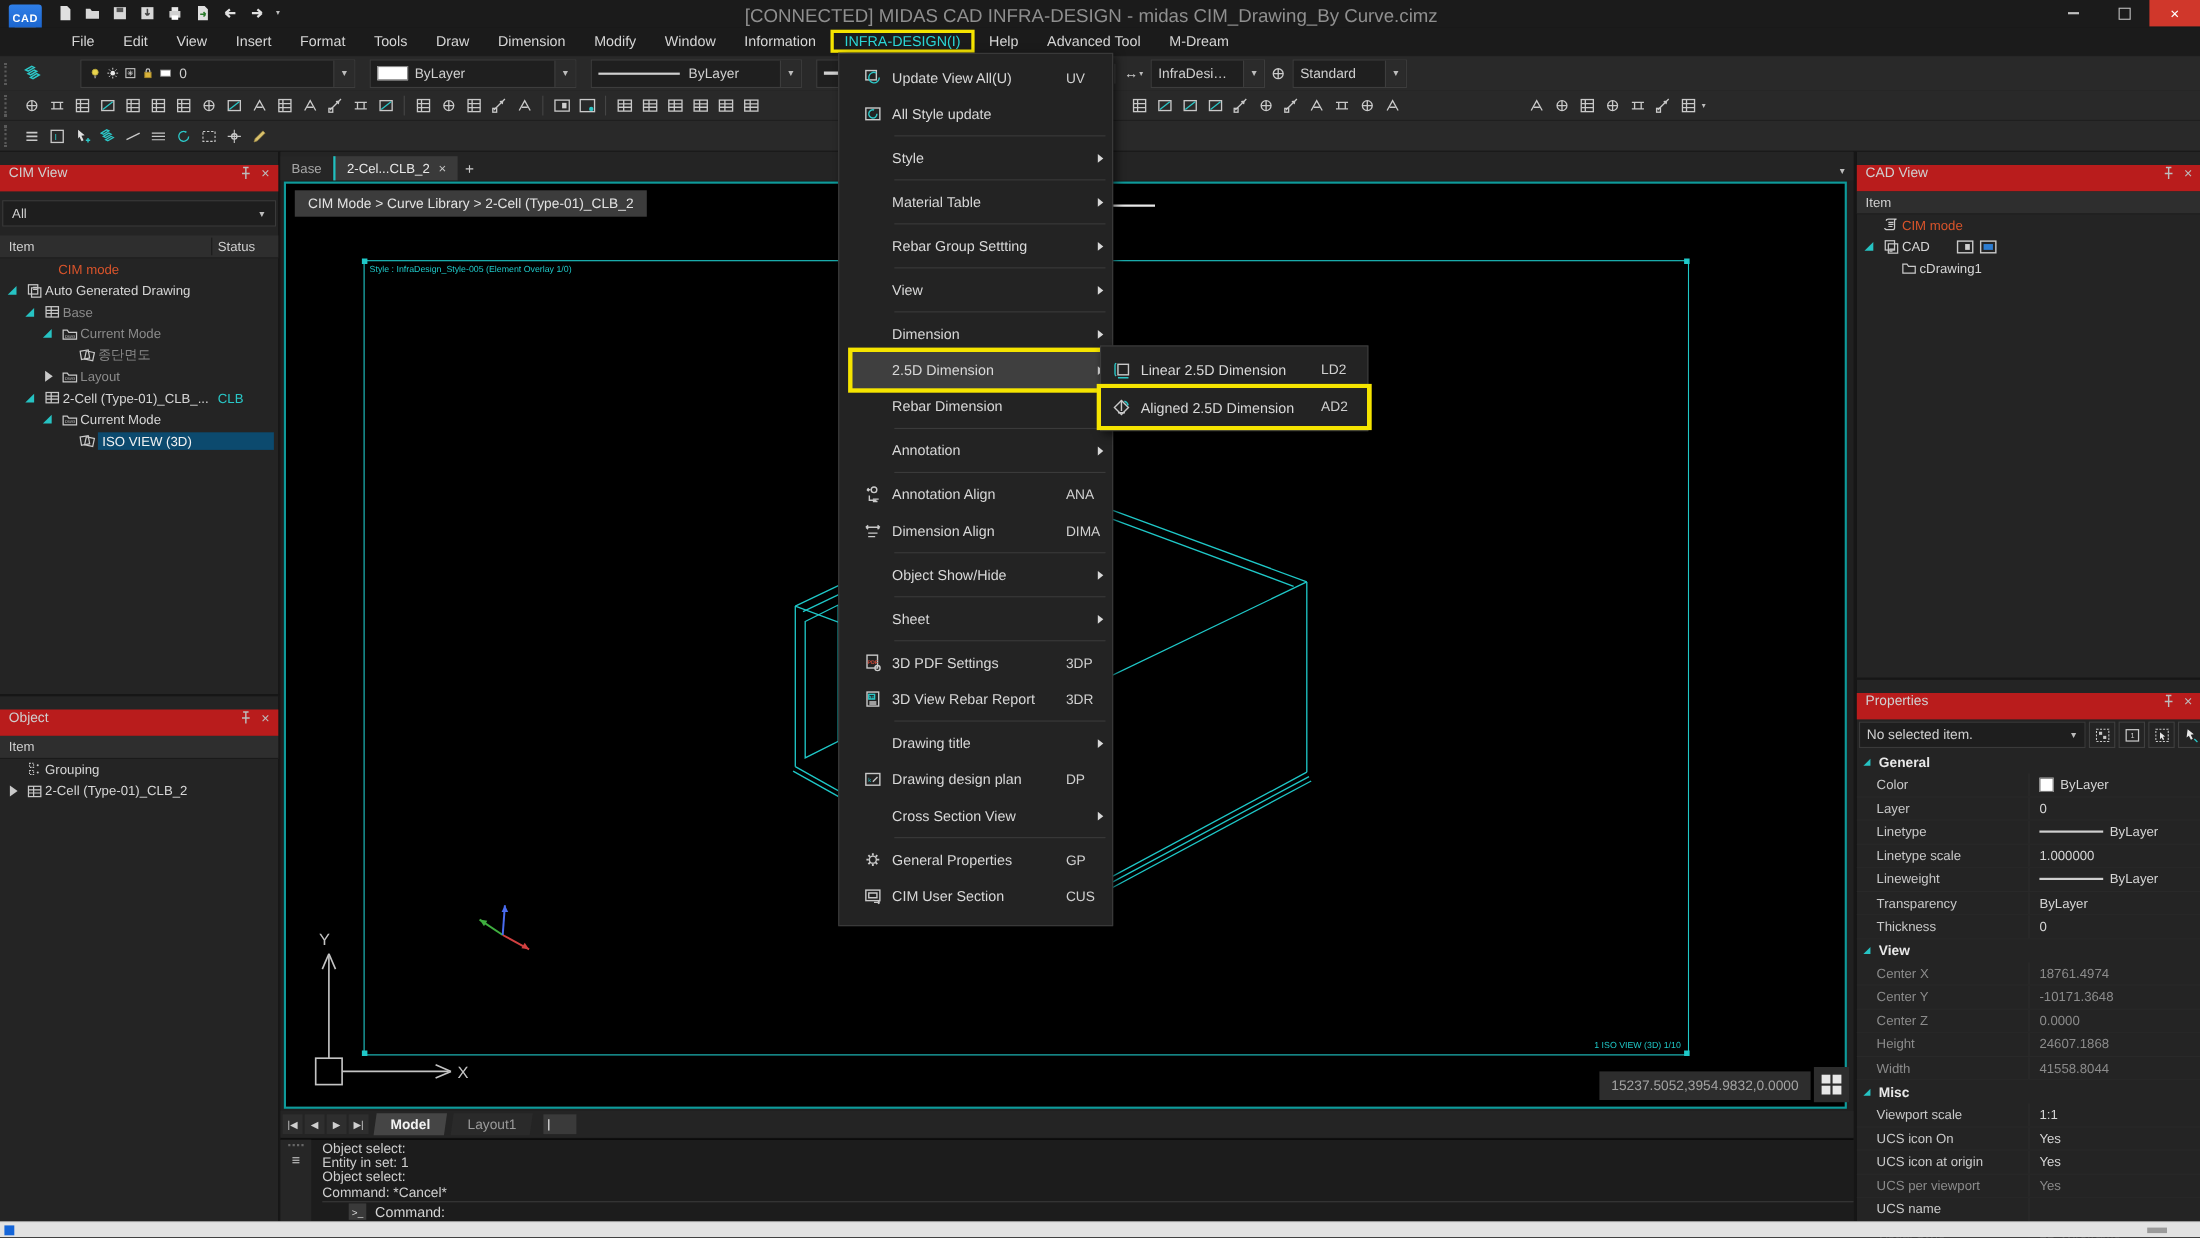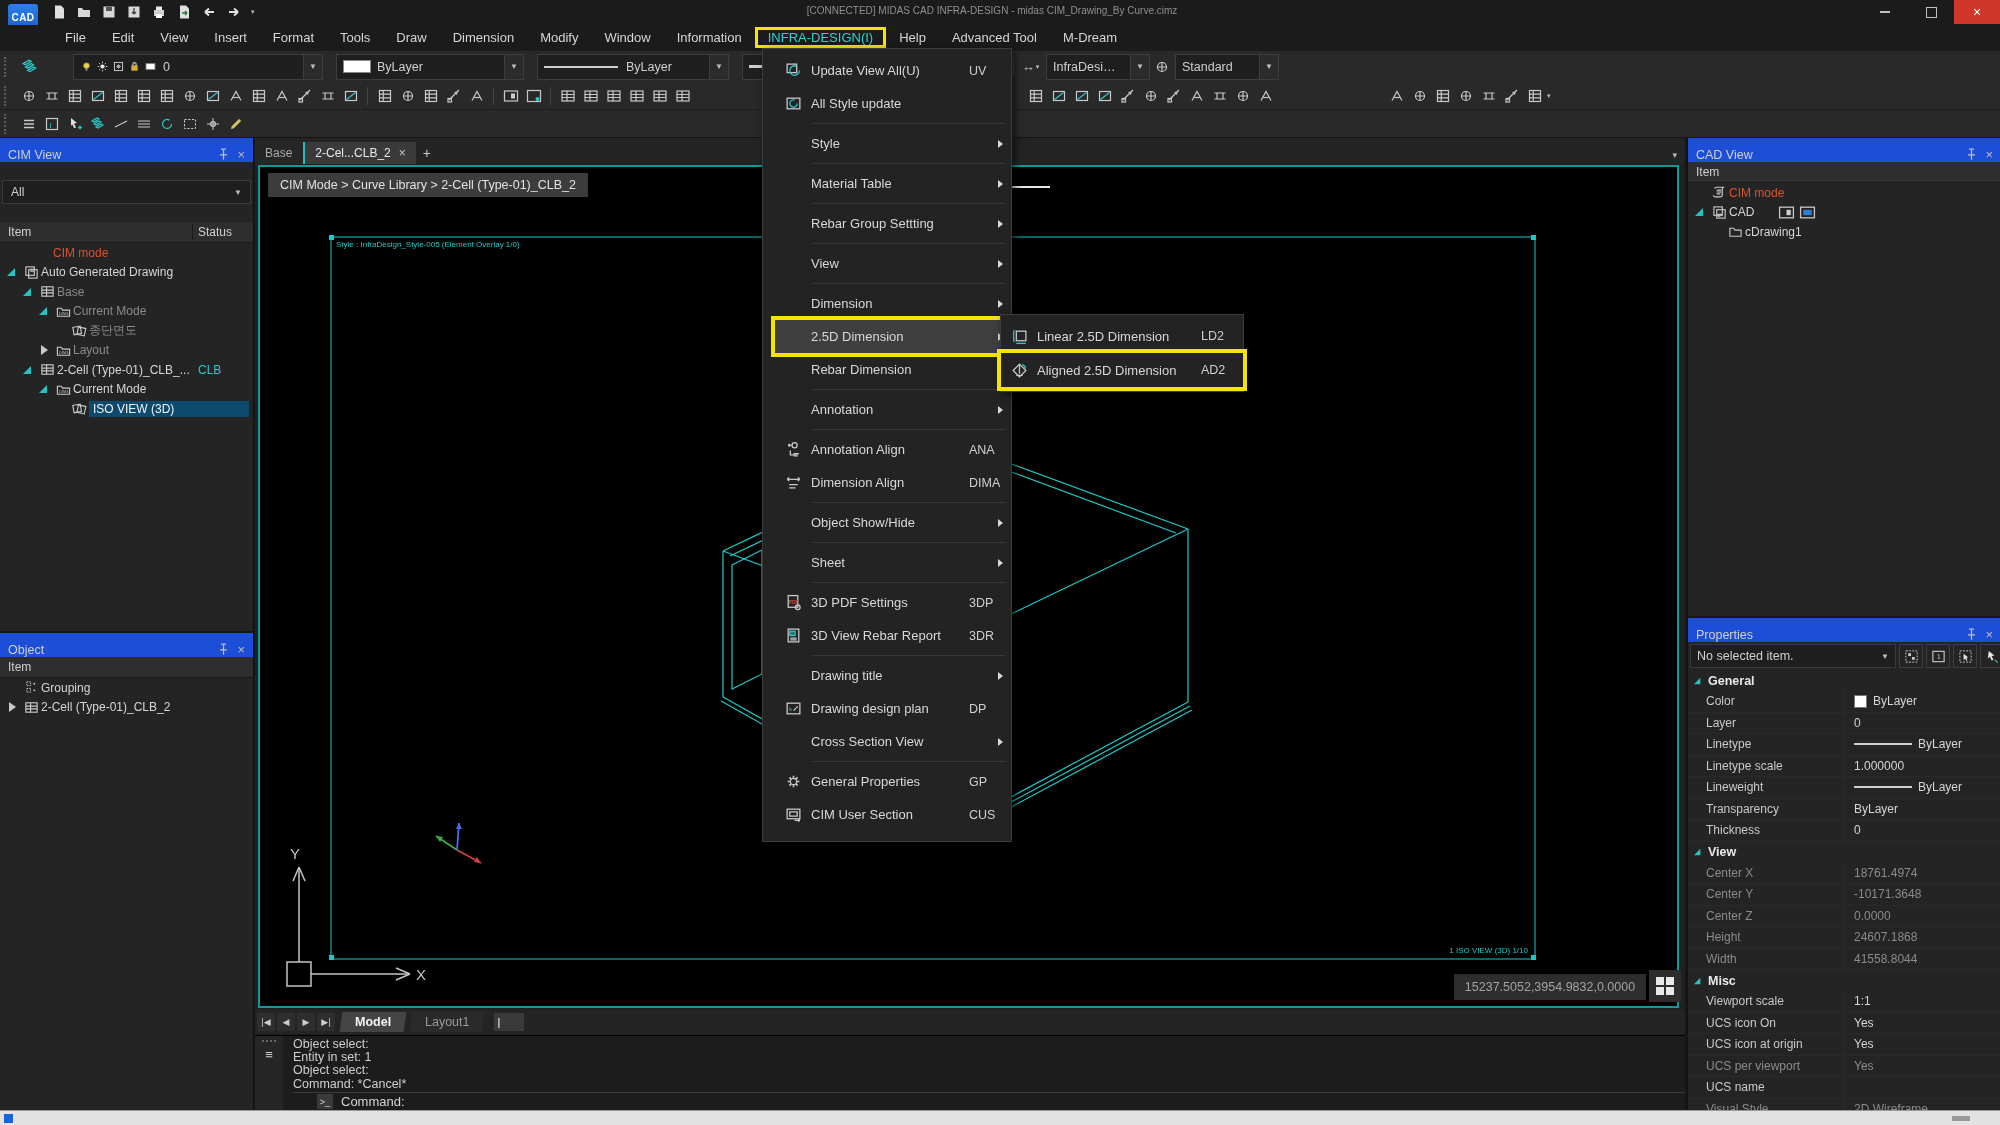--- a/index.html
+++ b/index.html
@@ -6,21 +6,21 @@
   .app{position:relative;width:2000px;height:1125px;background:#161616;overflow:hidden;
        font-family:"Liberation Sans",sans-serif;color:#d4d4d4;font-size:13px;}
   
   .titlebar{position:absolute;left:0;top:0;width:2000px;height:25px;background:#1b1b1b;}
   .logo{position:absolute;left:8px;top:4px;width:30px;height:33px;border-radius:3px;z-index:20;
         background:linear-gradient(#2f7fe8,#1157c0);display:flex;flex-direction:column;align-items:center;justify-content:center;}
   .logo .t{font-size:10px;font-weight:bold;color:#fff;letter-spacing:.5px;}
   .logo .b{width:20px;height:5px;margin-top:2px;background:rgba(255,255,255,.35);border-radius:1px;}
   .quick{position:absolute;left:50px;top:3px;display:flex;align-items:center;gap:7px;}
   .quick .qi{width:18px;height:18px;display:flex;align-items:center;justify-content:center;}
-  .win-title{position:absolute;left:0;right:16px;top:5px;text-align:center;font-size:10px;color:#8f8f8f;pointer-events:none;}
+  .win-title{position:absolute;left:0;right:16px;top:5px;text-align:center;font-size:17px;color:#8f8f8f;pointer-events:none;}
   .winbtns{position:absolute;right:0;top:0;display:flex;height:24px;z-index:30;}
   .winbtn{width:46px;height:24px;display:flex;align-items:center;justify-content:center;color:#c0c0c0;font-size:12px;}
   .winbtn.close{background:#d0372b;color:#fff;font-size:14px;}
   .winbtn .sq{width:9px;height:9px;border:1px solid #c0c0c0;}
   .winbtn .mn{width:10px;height:1.5px;background:#c0c0c0;}
   
   .menubar{position:absolute;left:0;top:25px;width:2000px;height:25px;display:flex;align-items:center;
            padding-left:52px;background:#1b1b1b;z-index:25;}
   .mb-item{padding:3px 13px;color:#d6d6d6;white-space:nowrap;}
   .mb-item.accent{color:#2bd4d4;}
@@ -41,24 +41,24 @@
   .tb-sep{width:1px;height:18px;background:#454545;margin:0 5px;}
   .tiny-drop{font-size:7px;color:#bdbdbd;margin-left:1px;}
   
   .toolbar-b{position:absolute;left:0;top:82px;width:2000px;height:27px;background:#292929;
              border-bottom:1px solid #1f1f1f;display:flex;align-items:center;}
   .toolbar-c{position:absolute;left:0;top:110px;width:2000px;height:27px;background:#292929;
              border-bottom:1px solid #141414;display:flex;align-items:center;}
   .spacer{height:1px;}
   
   .panel{position:absolute;background:#242424;}
-  .p-head{height:24px;display:flex;align-items:flex-end;padding:0 8px;color:#d0d0d0;font-size:12.5px;background:#1d4ed8;}
+  .p-head{height:24px;display:flex;align-items:flex-start;padding:0 8px;color:#d0d0d0;font-size:12.5px;background:#b91c1c;margin-top:12px;}
   .p-head .ph-icons{margin-left:auto;display:flex;align-items:center;gap:8px;color:#bdbdbd;}
   .p-head .x{font-size:13px;}
-  .filter-row{height:22px;margin:18px 2px;background:#1e1e1e;border:1px solid #3a3a3a;display:flex;align-items:center;
+  .filter-row{height:22px;margin:8px 2px;background:#1e1e1e;border:1px solid #3a3a3a;display:flex;align-items:center;
               padding:0 8px;color:#d0d0d0;font-size:12px;}
   .filter-row .arrow{margin-left:auto;font-size:8px;color:#bdbdbd;}
   .col-head{height:20px;background:#2e2e2e;border-bottom:1px solid #1a1a1a;display:flex;align-items:center;
             font-size:12px;color:#cfcfcf;position:relative;}
   .col-head .c1{padding-left:8px;}
   .col-head .c2{position:absolute;left:198px;}
   .col-head .cdiv{position:absolute;left:192px;top:2px;bottom:2px;width:1px;background:#1a1a1a;}
   .tree{font-size:12px;}
   .trow{height:19.5px;display:flex;align-items:center;position:relative;color:#d6d6d6;}
   .trow .lbl{white-space:nowrap;}

